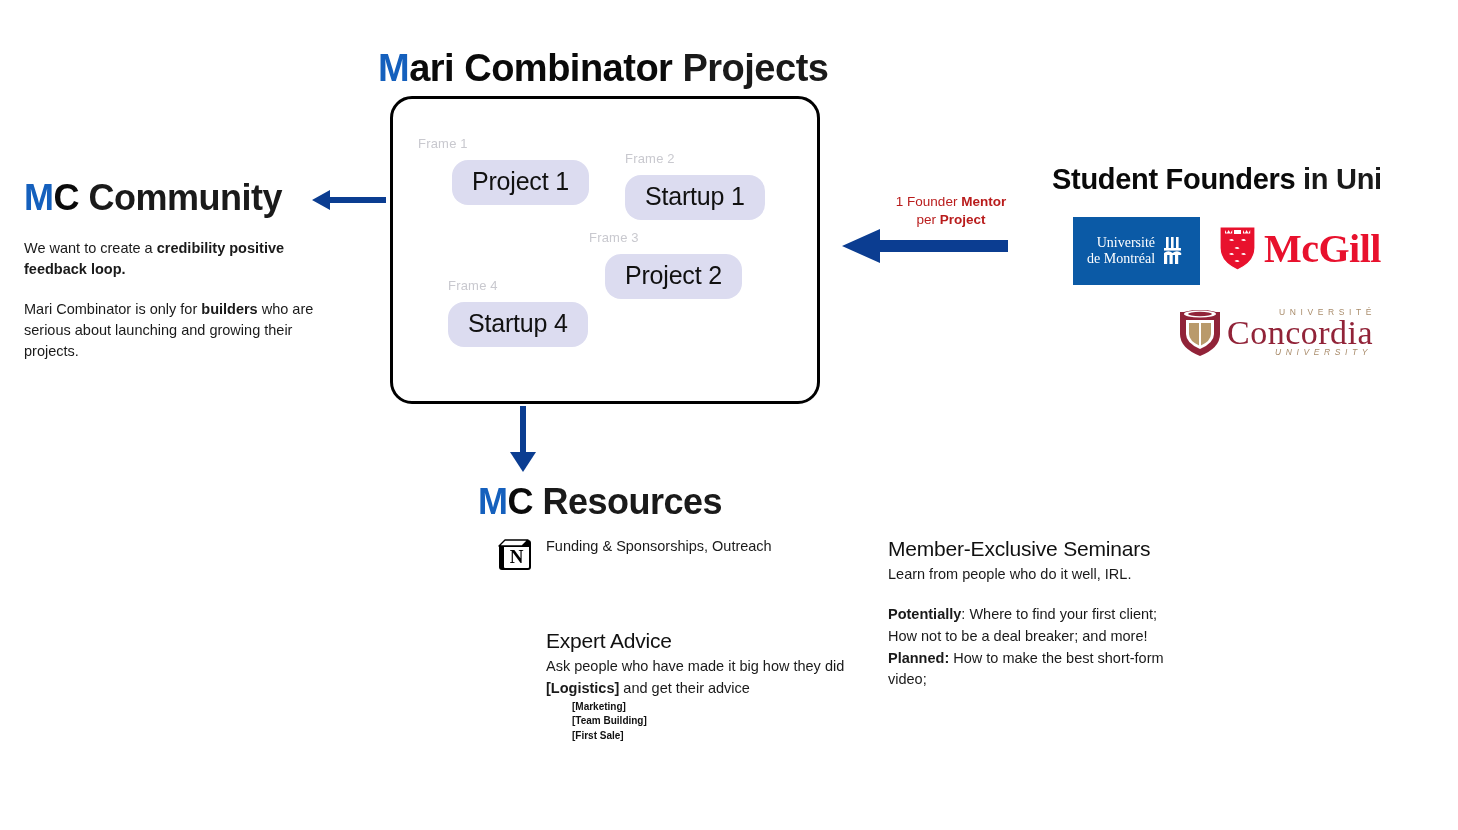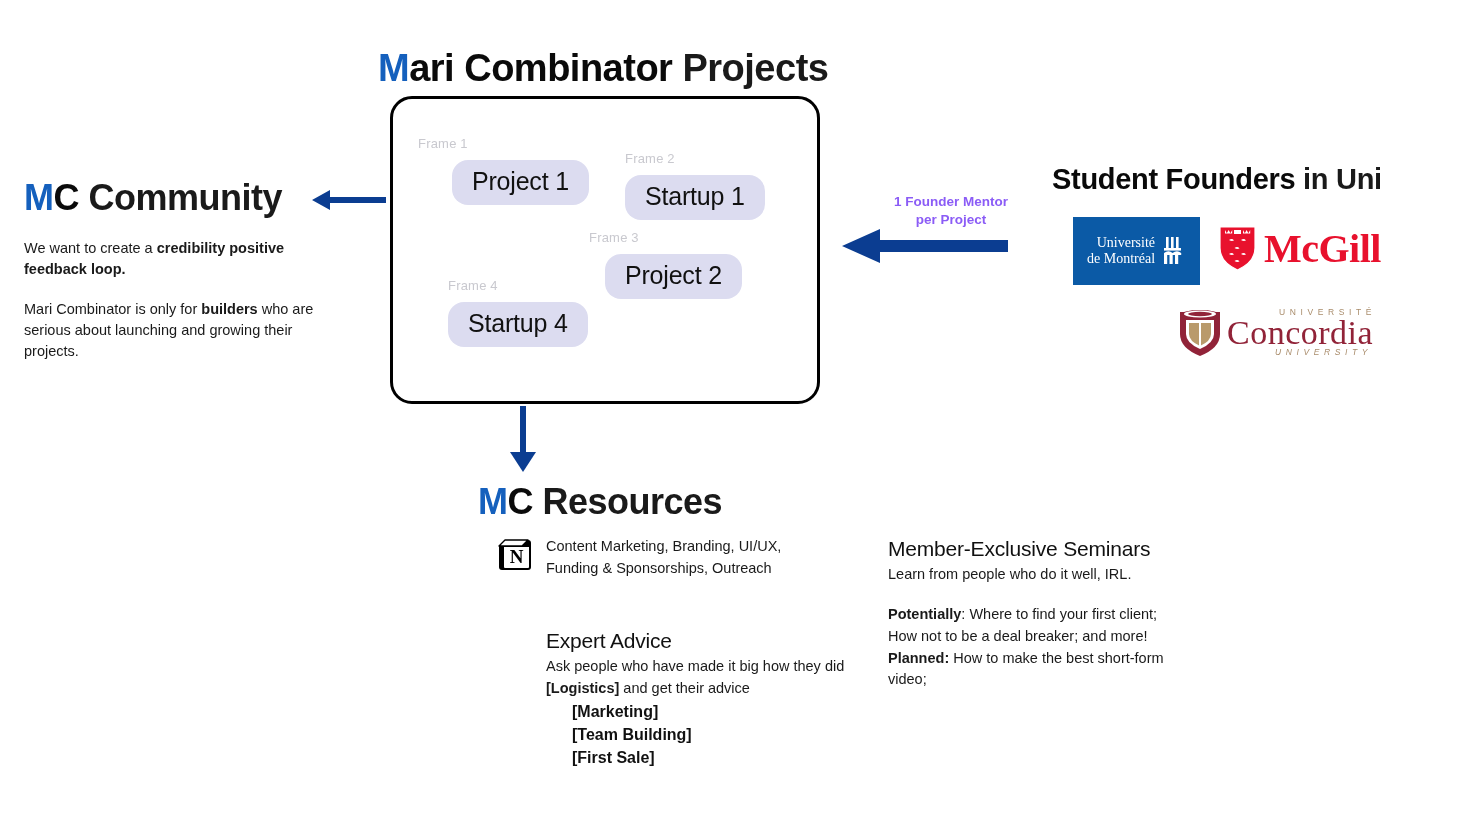--- a/index.html
+++ b/index.html
@@ -179,21 +179,21 @@
   .res-body {
     font-size: 14.5px;
     line-height: 1.5;
     color: #1a1a1a;
     margin: 0;
   }
   .res-body b { font-weight: 700; }
   .res-indent {
     margin: 0;
     padding-left: 26px;
-    font-size: 16px;
+    font-size: 10px;
     line-height: 1.45;
     font-weight: 700;
     color: #111111;
   }
   .gap { height: 18px; }
 </style>
 </head>
 <body>
 
 <div class="abs heading" id="title-main">
@@ -228,21 +228,21 @@
 <div class="abs" id="community-body">
   <p><span>We want to create a </span><b>credibility positive feedback loop.</b></p>
   <p><span>Mari Combinator is only for </span><b>builders</b><span> who are serious about launching and growing their projects.</span></p>
 </div>
 
 <div class="arrow" id="arrow-mentor">
   <svg width="172" height="60" viewBox="0 0 172 60">
     <path d="M42 14 L42 25 L170 25 L170 37 L42 37 L42 48 L4 31 Z" fill="#0b3d91"></path>
   </svg>
 </div>
-<div class="abs" style="left:886px; top:193px; width:130px; text-align:center; font-size:13.5px; line-height:1.35; color:#8b5cf6;font-weight:bold;">
+<div class="abs" style="left:886px; top:193px; width:130px; text-align:center; font-size:13.5px; line-height:1.35; color:#b91c1c;">
   <div><span>1 Founder </span><b>Mentor</b></div>
   <div><span>per </span><b>Project</b></div>
 </div>
 
 <div class="abs heading" id="founders-heading">
   <span class="bk">Student Founders</span><span class="rg"> in Uni</span>
 </div>
 
 <div class="abs" id="logo-udem">
   <div class="udem-inner">
@@ -308,21 +308,20 @@
 <div class="abs" id="notion-icon">
   <svg width="36" height="36" viewBox="0 0 36 36">
     <path d="M2 8 L8 2 H31 Q34 2 34 5 V29 Q34 32 31 32 H5 Q2 32 2 29 Z" fill="#000000"></path>
     <path d="M7 9 H32 V29 Q32 30 31 30 H8 Q7 30 7 29 Z" fill="#ffffff"></path>
     <path d="M2 8 L8 2 H31 L25 8 Z" fill="#ffffff" stroke="#000000" stroke-width="1.4" stroke-linejoin="round"></path>
     <text x="19.5" y="25" font-family="Liberation Serif, serif" font-size="19" font-weight="700" fill="#000000" text-anchor="middle">N</text>
   </svg>
 </div>
 
 <div class="abs" id="builder-kit">
-  <div class="res-body">Content Marketing, Branding, UI/UX,</div>
   <div class="res-body">Funding &amp; Sponsorships, Outreach</div>
 </div>
 
 <div class="abs" id="expert-advice">
   <div class="res-title">Expert Advice</div>
   <div class="res-body"><span>Ask people who have made it big how they did </span><b>[Logistics]</b><span> and get their advice</span></div>
   <div class="res-indent">[Marketing]</div>
   <div class="res-indent">[Team Building]</div>
   <div class="res-indent">[First Sale]</div>
 </div>

